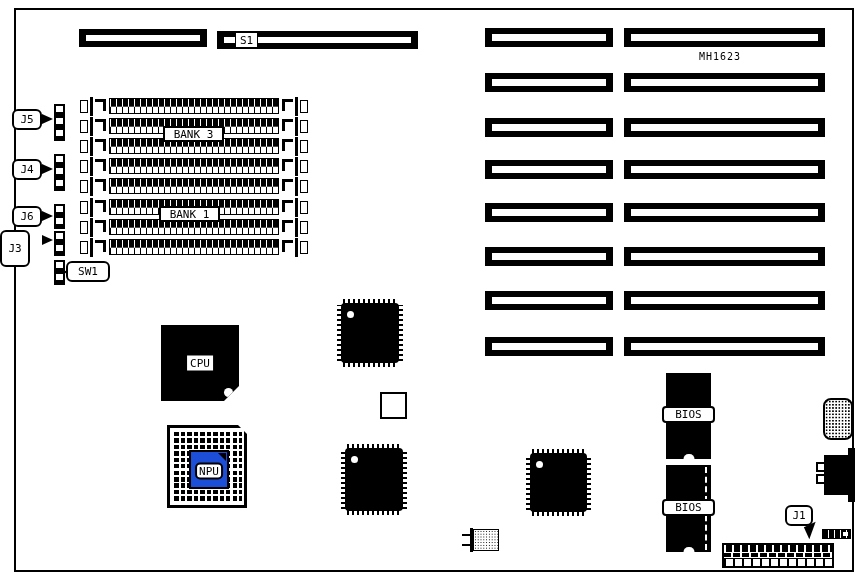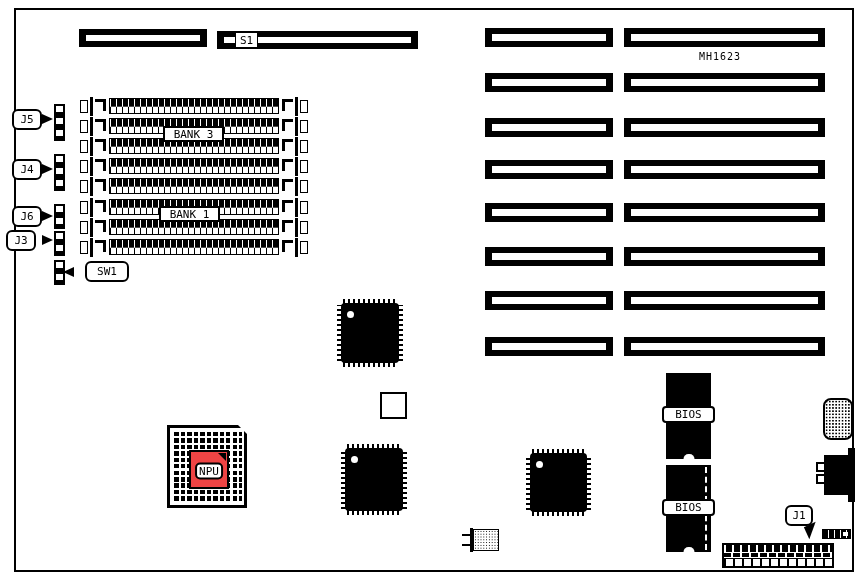--- a/index.html
+++ b/index.html
@@ -55,21 +55,21 @@
   .cpu .pin1 { position:absolute; right:6px; bottom:4px; width:9px; height:9px; border-radius:50%; background:#fff; }
   .cpu .chip-tag { position:absolute; left:50%; top:50%; transform:translate(-50%,-50%);
     background:#fff; padding:1px 3px; font-size:11px; }
 
   .npu { border:3px solid #000; background:#fff;
     clip-path:polygon(0 0,calc(100% - 9px) 0,100% 9px,100% 100%,0 100%); }
   .npu .pga { position:absolute; inset:2px; background-color:#000;
     background-image:
       repeating-linear-gradient(90deg,#fff 0 2px, transparent 2px 6.5px),
       repeating-linear-gradient(0deg,#fff 0 2px, transparent 2px 6.5px); }
-  .npu .win { position:absolute; left:19px; top:22px; width:40px; height:39px; background:#ef4444; border:2px solid #000; }
+  .npu .win { position:absolute; left:19px; top:22px; width:40px; height:39px; background:#1d4ed8; border:2px solid #000; }
   .npu .wedge { position:absolute; right:1px; top:1px; width:8px; height:8px; background:#000;
     clip-path:polygon(0 0,100% 0,100% 100%); border-radius:0 0 0 6px; }
   .npu .npu-tag { position:absolute; left:50%; top:55%; transform:translate(-50%,-50%);
     border:2px solid #000; border-radius:5px; padding:0 2px; font-size:11px; background:#fff; }
 
   .qfp .pins-t,.qfp .pins-b { position:absolute; left:6px; right:6px; height:5px;
     background:repeating-linear-gradient(90deg,#000 0 2px, transparent 2px 5px); }
   .qfp .pins-t { top:0; } .qfp .pins-b { bottom:0; }
   .qfp .pins-l,.qfp .pins-r { position:absolute; top:6px; bottom:6px; width:5px;
     background:repeating-linear-gradient(0deg,#000 0 2px, transparent 2px 5px); }
@@ -201,27 +201,27 @@
   <div class="abs pinhdr" style="left:54px;top:104px;height:37px"></div>
 
   <div class="abs bubble" style="left:12px;top:159px;width:30px;height:21px">J4</div>
   <div class="abs ptr right" style="left:42px;top:164px"></div>
   <div class="abs pinhdr" style="left:54px;top:154px;height:37px"></div>
 
   <div class="abs bubble" style="left:12px;top:206px;width:30px;height:21px">J6</div>
   <div class="abs ptr right" style="left:42px;top:211px"></div>
   <div class="abs pinhdr" style="left:54px;top:204px;height:25px"></div>
 
-  <div class="abs bubble" style="left:6px;top:230px;width:30px;height:21px">J3</div>
+  <div class="abs bubble" style="left:0;top:230px;width:30px;height:37px">J3</div>
   <div class="abs ptr right" style="left:42px;top:235px"></div>
   <div class="abs pinhdr" style="left:54px;top:231px;height:25px"></div>
 
   <div class="abs pinhdr" style="left:54px;top:260px;height:25px"></div>
   <div class="abs ptr left" style="left:63px;top:267px"></div>
-  <div class="abs bubble" style="left:85px;top:261px;width:44px;height:21px">SW1</div>
+  <div class="abs bubble" style="left:66px;top:261px;width:44px;height:21px">SW1</div>
 
   <div id="exp-container">
       <div class="abs slot" style="left: 485px; top: 28px; width: 128px; height: 19px;"></div>
       <div class="abs slot" style="left: 624px; top: 28px; width: 201px; height: 19px;"></div>
       <div class="abs slot" style="left: 485px; top: 73px; width: 128px; height: 19px;"></div>
       <div class="abs slot" style="left: 624px; top: 73px; width: 201px; height: 19px;"></div>
       <div class="abs slot" style="left: 485px; top: 118px; width: 128px; height: 19px;"></div>
       <div class="abs slot" style="left: 624px; top: 118px; width: 201px; height: 19px;"></div>
       <div class="abs slot" style="left: 485px; top: 160px; width: 128px; height: 19px;"></div>
       <div class="abs slot" style="left: 624px; top: 160px; width: 201px; height: 19px;"></div>
@@ -229,20 +229,24 @@
       <div class="abs slot" style="left: 624px; top: 203px; width: 201px; height: 19px;"></div>
       <div class="abs slot" style="left: 485px; top: 247px; width: 128px; height: 19px;"></div>
       <div class="abs slot" style="left: 624px; top: 247px; width: 201px; height: 19px;"></div>
       <div class="abs slot" style="left: 485px; top: 291px; width: 128px; height: 19px;"></div>
       <div class="abs slot" style="left: 624px; top: 291px; width: 201px; height: 19px;"></div>
       <div class="abs slot" style="left: 485px; top: 337px; width: 128px; height: 19px;"></div>
       <div class="abs slot" style="left: 624px; top: 337px; width: 201px; height: 19px;"></div>
     </div>
   <div class="abs partnum" style="left:699px;top:51px">MH1623</div>
 
+  <div class="abs cpu" style="left:161px;top:325px;width:78px;height:76px">
+    <div class="pin1"></div>
+    <div class="chip-tag">CPU</div>
+  </div>
 
   <div class="abs npu" style="left:167px;top:425px;width:80px;height:83px">
     <div class="pga"></div>
     <div class="win">
       <div class="wedge"></div>
       <div class="npu-tag">NPU</div>
     </div>
   </div>
 
   <div class="abs qfp" style="left:337px;top:299px;width:66px;height:68px">

